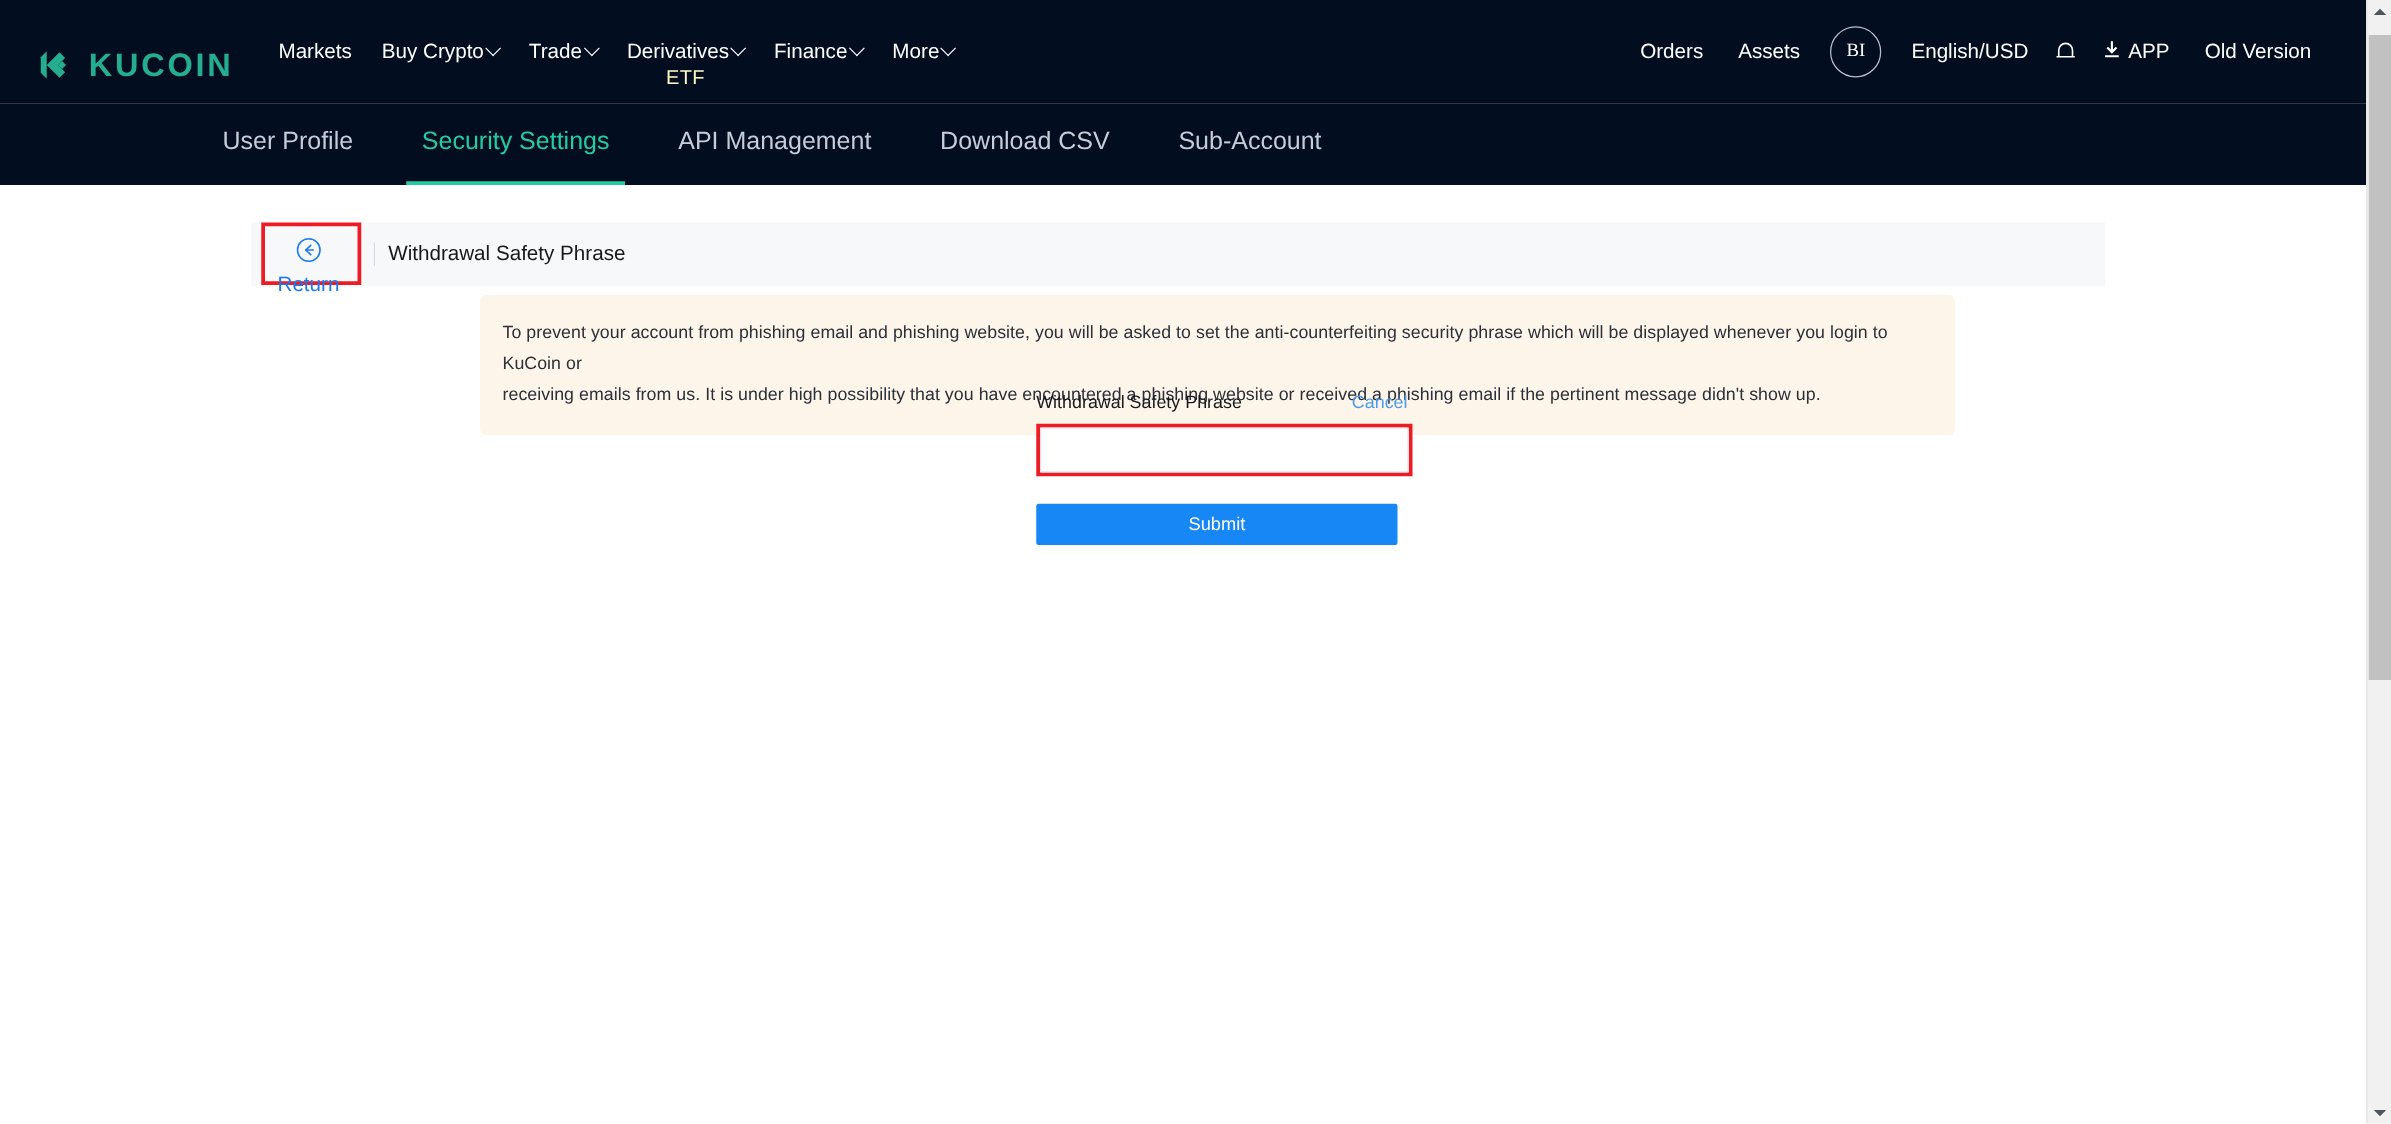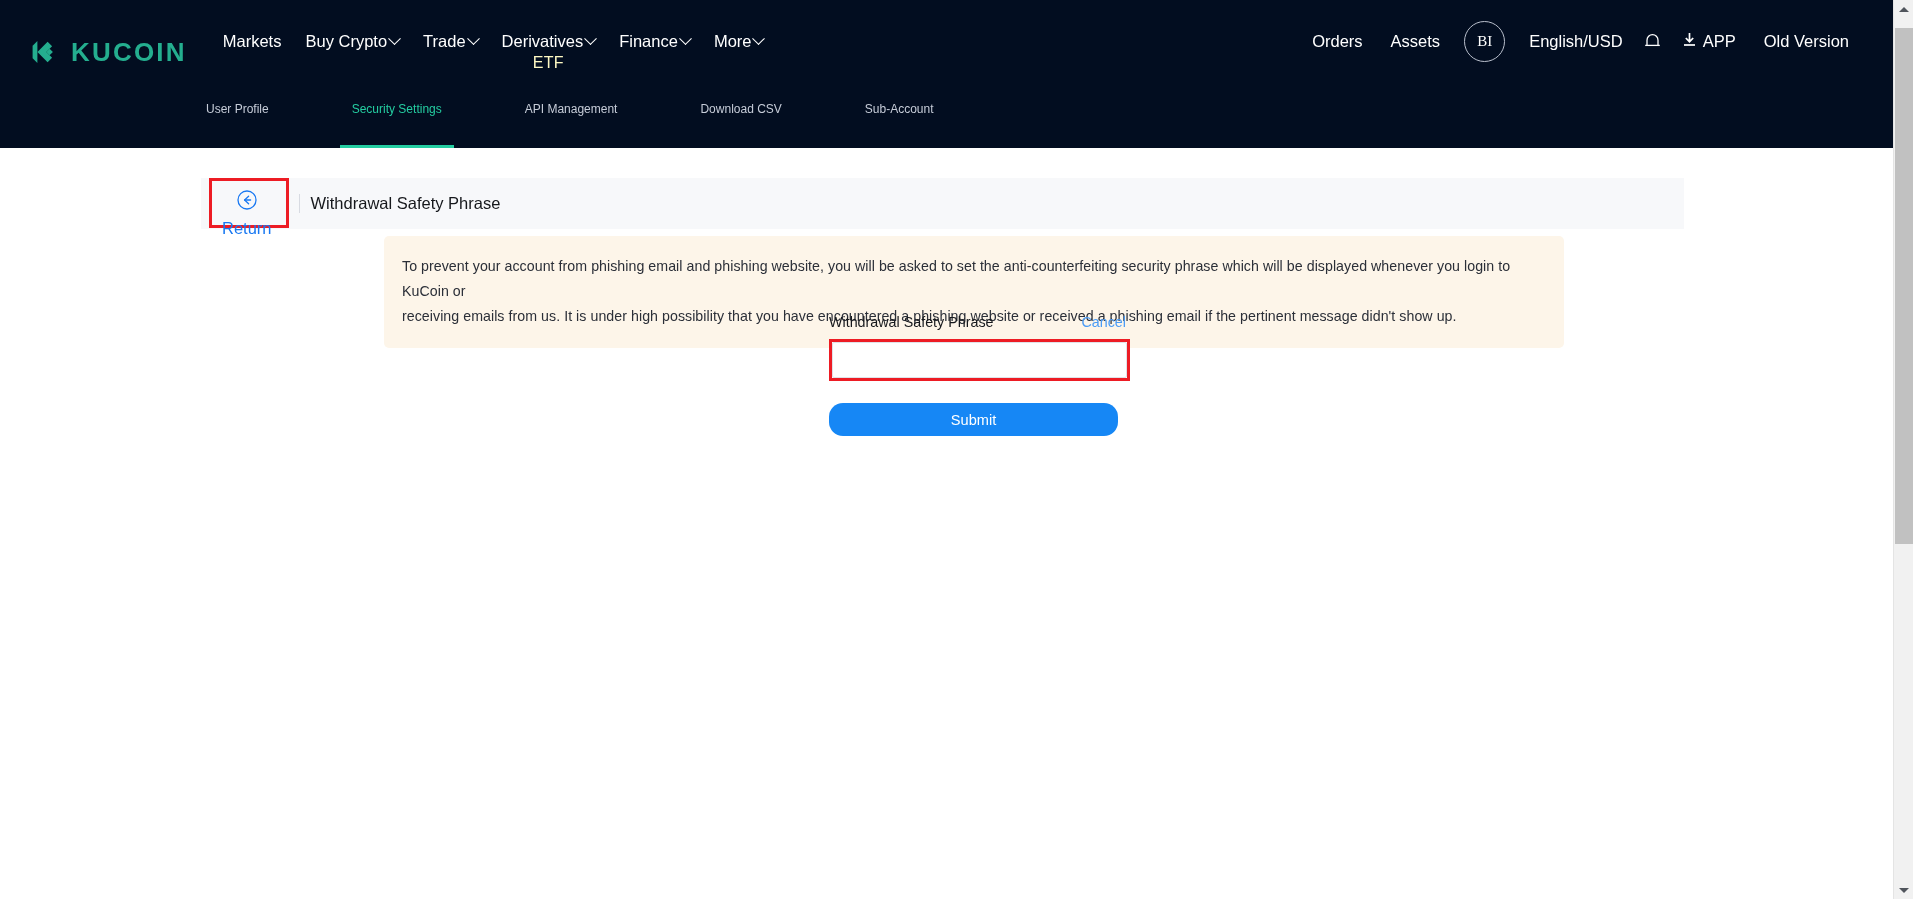--- a/index.html
+++ b/index.html
@@ -128,27 +128,26 @@
     width: 1893px;
     height: 65px;
     background: #020d20;
     display: flex;
     align-items: flex-start;
     padding-left: 178px;
   }
   .subnav-item {
     position: relative;
     color: #c6ccd8;
-    font-size: 12px;
+    font-size: 20px;
     padding: 19px 0 0 0;
     margin-right: 55px;
     white-space: nowrap;
     cursor: pointer;
     height: 65px;
-    margin-left: 28px;
   }
   .subnav-item.active { color: #24cda1; }
   .subnav-item.active::after {
     content: "";
     position: absolute;
     left: -12px; right: -12px;
     bottom: 0;
     height: 3px;
     background: #24cda1;
   }
@@ -268,21 +267,21 @@
   }
   .submit-btn {
     margin-top: 22px;
     width: 289px;
     height: 33px;
     background: #1687f5;
     color: #ffffff;
     font-size: 14.6px;
     font-family: "Liberation Sans", sans-serif;
     border: none;
-    border-radius: 14px;
+    border-radius: 2px;
     cursor: pointer;
   }
 
   
   .scrollbar {
     position: absolute;
     right: 0; top: 0;
     width: 20px;
     height: 899px;
     background: #f1f1f1;

